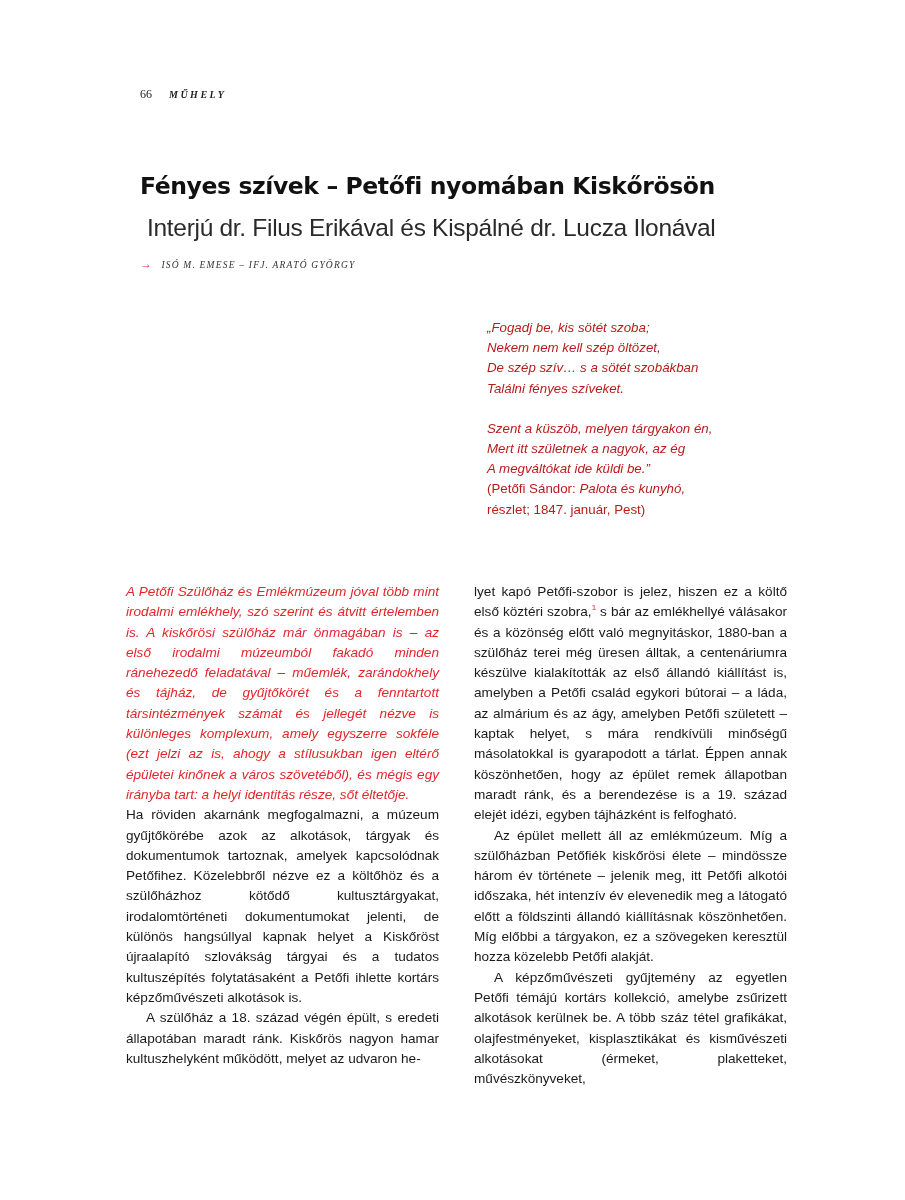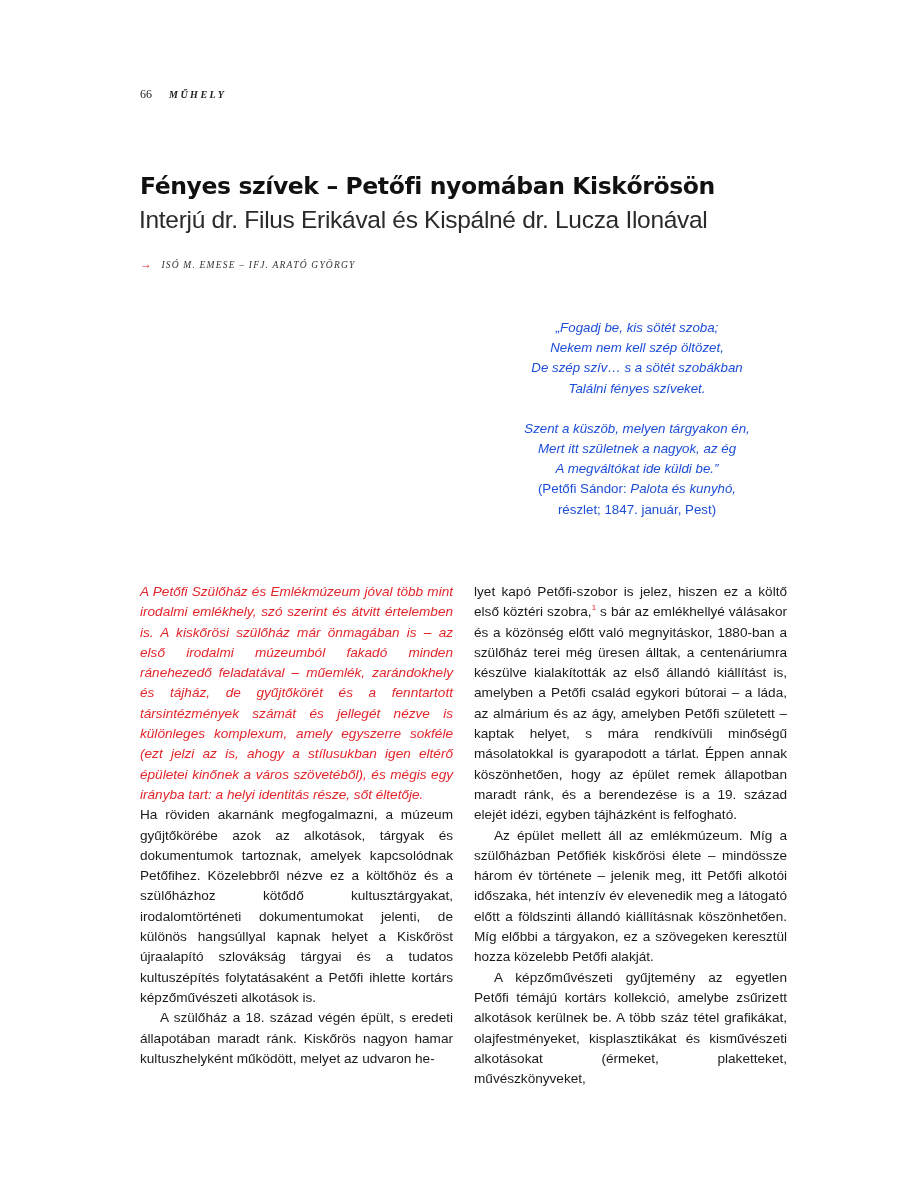--- a/index.html
+++ b/index.html
@@ -5,41 +5,41 @@
   html, body { margin: 0; padding: 0; background: #ffffff; }
   body { width: 905px; height: 1200px; position: relative; overflow: hidden; color: #1a1a1a; }
   .runhead { position: absolute; left: 140px; top: 87px; font-family: "Liberation Serif", serif; font-size: 12px; color: #222; }
   .runhead .pg { margin-right: 14px; text-align: center; }
   .runhead .sec { font-style: italic; letter-spacing: 2.5px; font-size: 10px; font-weight: bold; }
   .title { position: absolute; left: 140px; top: 172px; font-family: "DejaVu Sans", sans-serif; font-weight: bold; font-size: 23.5px; letter-spacing: -0.4px; color: #111; white-space: nowrap; }
   .subtitle { position: absolute; left: 139px; top: 206px; font-family: "Liberation Sans", sans-serif; font-weight: normal; font-size: 24.5px; color: #2a2a2a; letter-spacing: -0.3px; white-space: nowrap; }
   .byline { position: absolute; left: 140px; top: 257px; font-family: "Liberation Serif", serif; font-style: italic; font-size: 12px; letter-spacing: 1.2px; color: #333; white-space: nowrap; }
   .byline .arrow { color: #e3262b; font-style: normal; margin-right: 4px; }
   .byline .sc { font-size: 9.5px; text-transform: uppercase; }
-  .poem { position: absolute; right: 118px; top: 318px; width: 300px; text-align: center; font-family: "Liberation Sans", sans-serif; font-size: 13.3px; line-height: 20.2px; color: #1d4ed8; }
+  .poem { position: absolute; right: 118px; top: 318px; width: 300px; text-align: left; font-family: "Liberation Sans", sans-serif; font-size: 13.3px; line-height: 20.2px; color: #b91c1c; }
   .poem .st { font-style: italic; }
   .poem .gap { height: 20px; }
   .col { position: absolute; top: 582px; width: 313px; font-family: "Liberation Sans", sans-serif; font-size: 13.6px; line-height: 20.3px; text-align: justify; color: #1a1a1a; }
-  .col.left { left: 140px; }
+  .col.left { left: 126px; }
   .col.right { left: 474px; }
   .lead { color: #e3262b; font-style: italic; margin: 0 0 26px 0; text-align: justify; }
   .col p { margin: 0; }
   .col p.ind { text-indent: 20px; }
   .fn { color: #e3262b; font-size: 8px; vertical-align: super; line-height: 0; }
 </style>
 </head>
 <body>
 
 <div class="runhead">
   <span class="pg">66</span>
   <span class="sec">MŰHELY</span>
 </div>
 
 <h1 class="title" style="margin:0">Fényes szívek – Petőfi nyomában Kiskőrösön</h1>
-<h2 class="subtitle" style="margin:0">Interjú dr. Filus Erikával és Kispálné dr. Lucza Ilonával</h2>
+<h2 class="subtitle" style="margin:8px">Interjú dr. Filus Erikával és Kispálné dr. Lucza Ilonával</h2>
 
 <div class="byline">
   <span class="arrow">→</span>
   <span class="sc">Isó M. Emese – ifj. Arató György</span>
 </div>
 
 <div class="poem">
   <div class="st">„Fogadj be, kis sötét szoba;</div>
   <div class="st">Nekem nem kell szép öltözet,</div>
   <div class="st">De szép szív… s a sötét szobákban</div>

